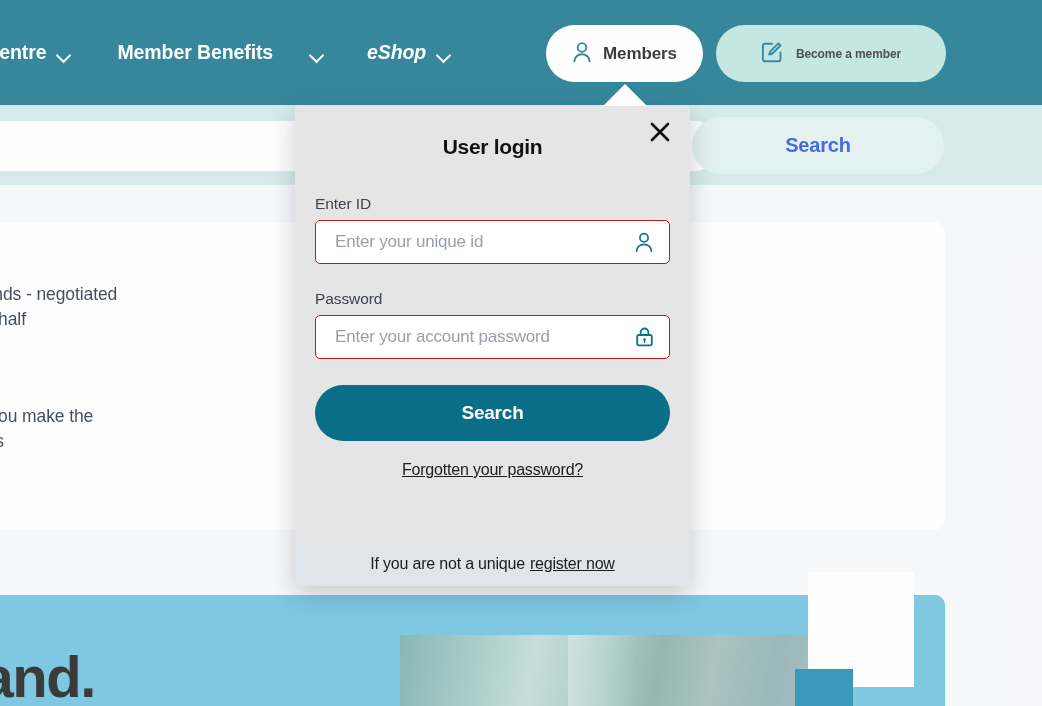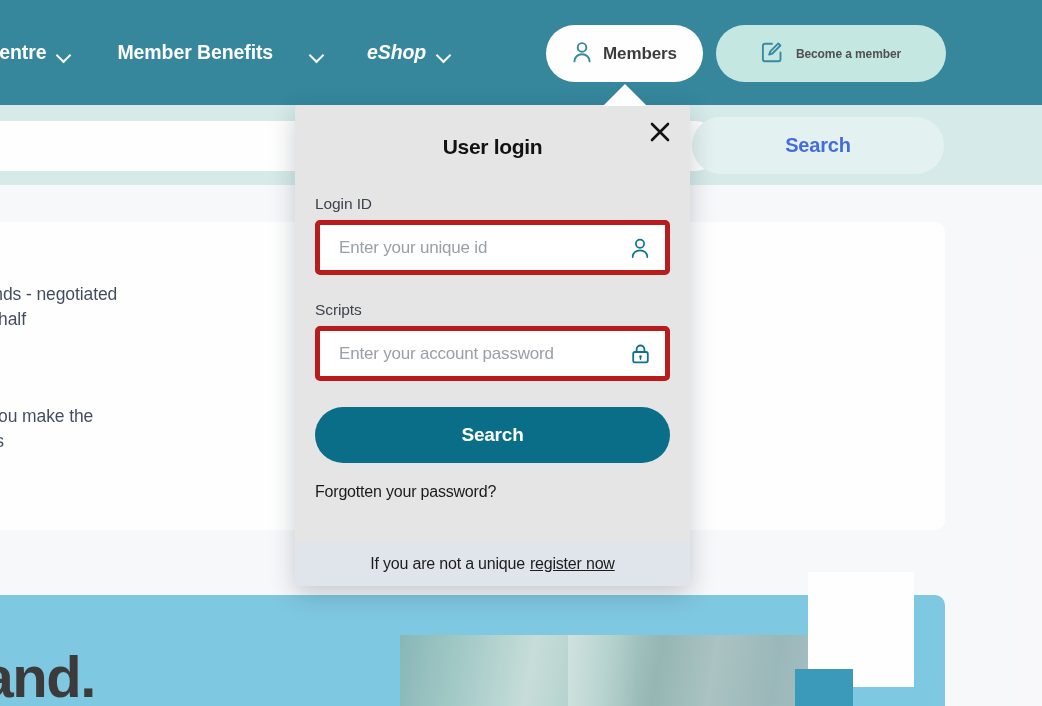--- a/index.html
+++ b/index.html
@@ -301,22 +301,22 @@
     color: #3d444c;
     font-size: 15.5px;
     letter-spacing: -0.1px;
     margin: 0 0 7px 0;
   }
   .field-group { margin-top: 36px; }
   .field-group.pw { margin-top: 26px; }
 
   .input-wrap {
     position: relative;
-    height: 55px;
-    border: 5px solid #b91c1c;
+    height: 44px;
+    border: 1px solid #b91c1c;
     border-radius: 5px;
     background: #ffffff;
     display: flex;
     align-items: flex-start;
   }
   .input-wrap input {
     flex: 1;
     height: 100%;
     border: none;
     outline: none;
@@ -352,24 +352,25 @@
     color: #ffffff;
     font-family: "Liberation Sans", sans-serif;
     font-size: 19px;
     font-weight: bold;
     letter-spacing: -0.2px;
     cursor: pointer;
   }
 
   .forgot-link {
     display: block;
-    text-align: left;
+    text-align: center;
     margin-top: 20px;
     font-size: 16px;
     color: #1b1b1b;
+    text-decoration: underline;
     letter-spacing: -0.2px;
     cursor: pointer;
   }
 
   .modal-footer {
     position: absolute;
     left: 0; bottom: 0;
     width: 100%;
     height: 44px;
     background: #dfe5ea;
@@ -469,34 +470,34 @@
 
       <div class="modal-title">User login</div>
 
       <div class="close-btn">
         <svg width="22" height="22" viewBox="0 0 22 22" fill="none">
           <path d="M3 3 L19 19 M19 3 L3 19" stroke="#111111" stroke-width="2.6" stroke-linecap="round"></path>
         </svg>
       </div>
 
       <div class="field-group">
-        <div class="field-label">Login ID</div>
+        <div class="field-label">Enter ID</div>
         <div class="input-wrap">
           <input type="text" placeholder="Enter your unique id" style="">
           <span class="input-icon">
             <svg width="20" height="21" viewBox="0 0 20 21" fill="none">
               <circle cx="10" cy="6.2" r="4.1" stroke="#0d7291" stroke-width="1.7"></circle>
               <path d="M2.7 19.6c0-4 3.3-6.8 7.3-6.8s7.3 2.8 7.3 6.8" stroke="#0d7291" stroke-width="1.7" stroke-linecap="round"></path>
             </svg>
           </span>
         </div>
       </div>
 
       <div class="field-group pw">
-        <div class="field-label">Scripts</div>
+        <div class="field-label">Password</div>
         <div class="input-wrap">
           <input type="password" placeholder="Enter your account password" style="">
           <span class="input-icon">
             <svg width="19" height="21" viewBox="0 0 19 21" fill="none">
               <rect x="2.2" y="8.5" width="14.6" height="10.3" rx="1.8" stroke="#0d7291" stroke-width="1.8"></rect>
               <path d="M5.6 8.5V5.9a3.9 3.9 0 0 1 7.8 0v2.6" stroke="#0d7291" stroke-width="1.8" stroke-linecap="round"></path>
               <circle cx="9.5" cy="12.9" r="1.25" fill="#0d7291"></circle>
               <path d="M9.5 13.6v2.1" stroke="#0d7291" stroke-width="1.5" stroke-linecap="round"></path>
             </svg>
           </span>

